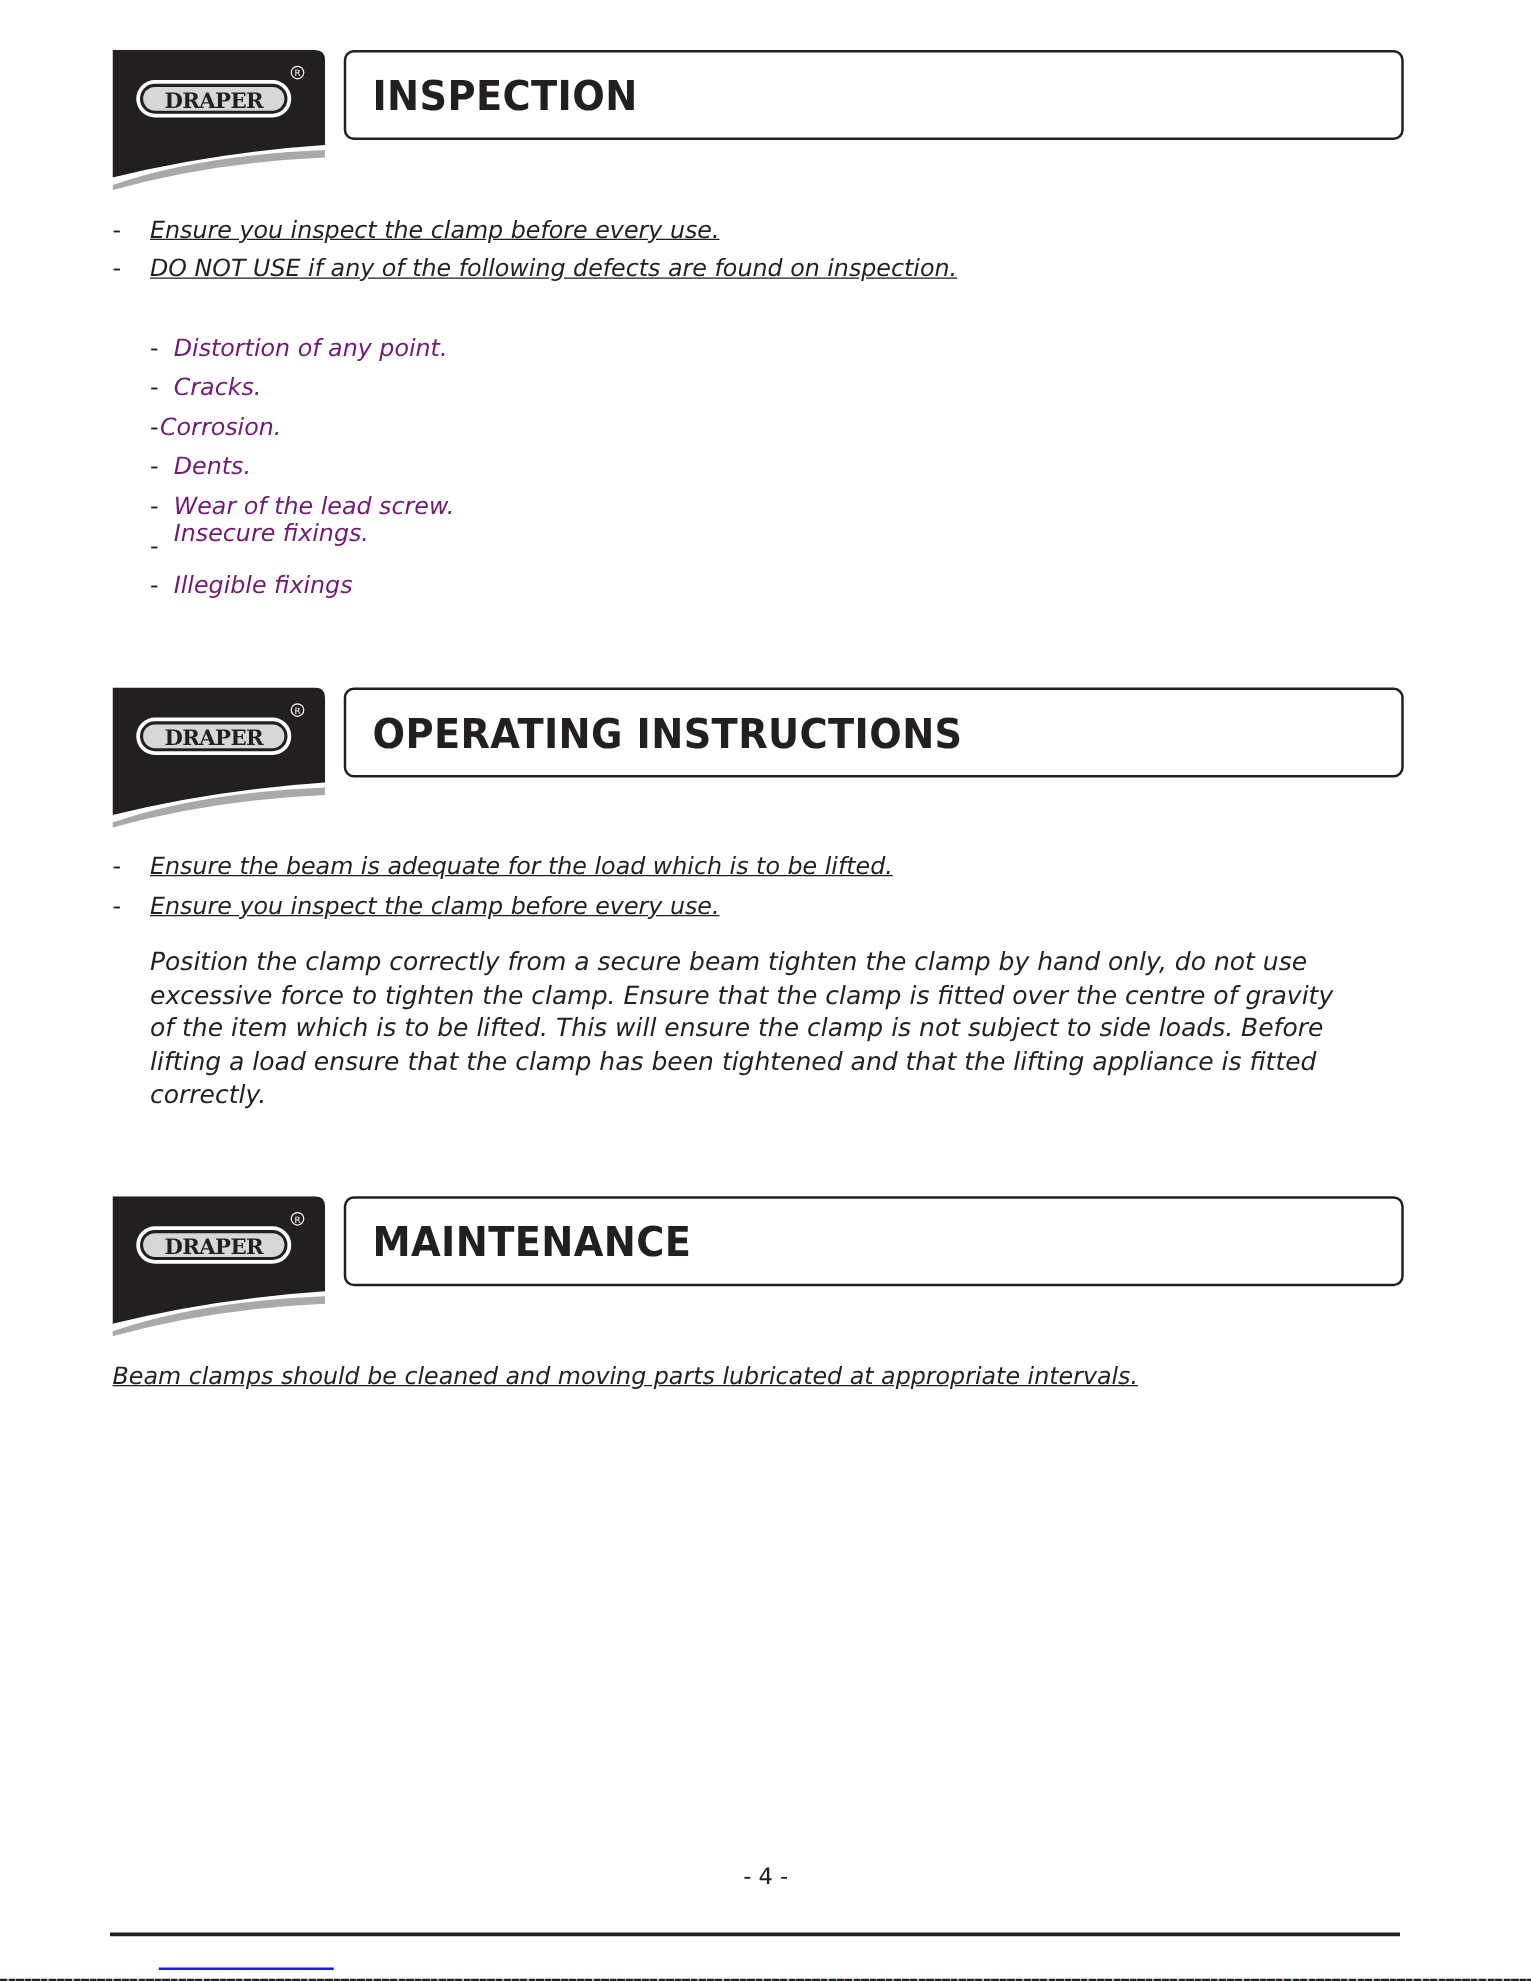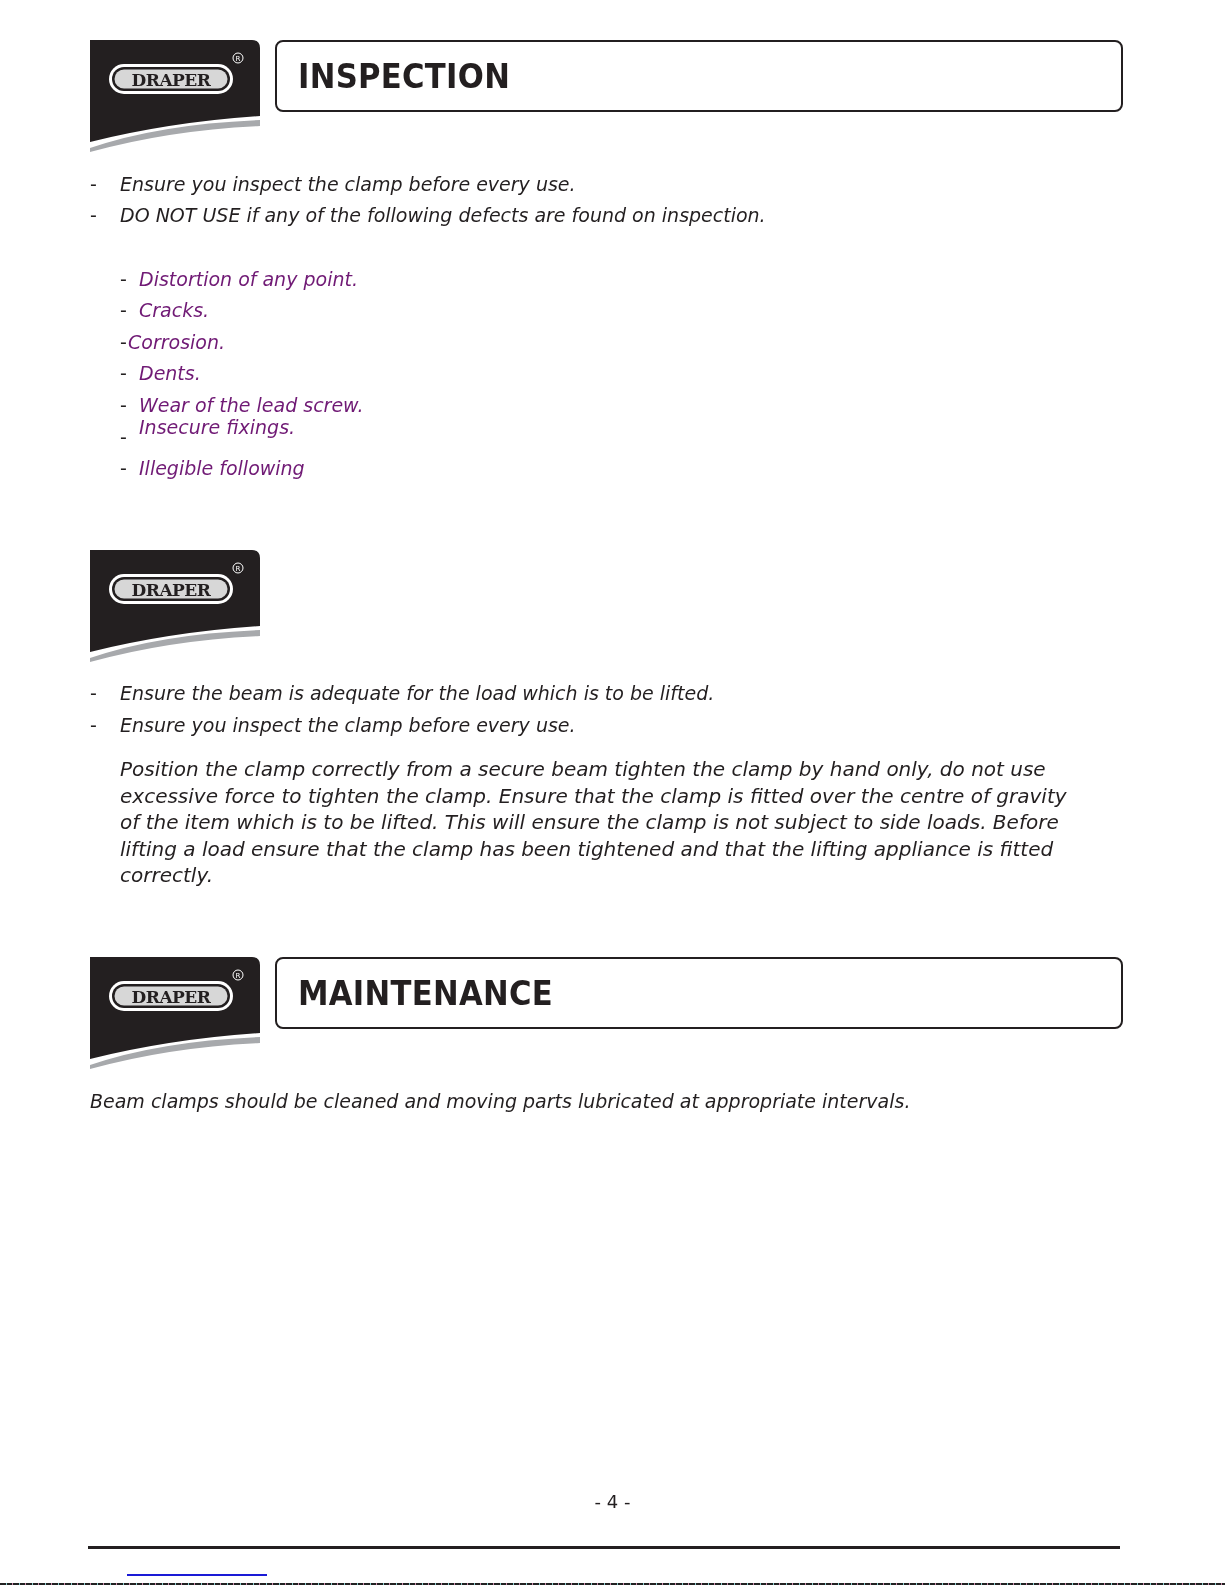--- a/index.html
+++ b/index.html
@@ -52,20 +52,21 @@
       transform: scaleX(0.93);
       transform-origin: left center;
     }
     .line {
       position: absolute;
       font-size: 19px;
       font-style: italic;
       color: #231f20;
       white-space: nowrap;
       transform-origin: left top;
+      text-decoration: underline;
     }
     .dash {
       position: absolute;
       font-size: 19px;
       color: #231f20;
     }
     .sub-dash {
       position: absolute;
       font-size: 19px;
       color: #231f20;
@@ -155,36 +156,39 @@
   <span class="sub-text" style="left:139px; top:299px;">Cracks.</span>
   <span class="sub-dash" style="left:120px; top:331px;">-</span>
   <span class="sub-text" style="left:128px; top:331px;">Corrosion.</span>
   <span class="sub-dash" style="left:120px; top:362px;">-</span>
   <span class="sub-text" style="left:139px; top:362px;">Dents.</span>
   <span class="sub-dash" style="left:120px; top:394px;">-</span>
   <span class="sub-text" style="left:139px; top:394px;">Wear of the lead screw.</span>
   <span class="sub-dash" style="left:120px; top:426px;">-</span>
   <span class="sub-text" style="left:139px; top:416px;">Insecure fixings.</span>
   <span class="sub-dash" style="left:120px; top:457px;">-</span>
-  <span class="sub-text" style="left:139px; top:457px;">Illegible following</span>
+  <span class="sub-text" style="left:139px; top:457px;">Illegible fixings</span>
 </div>
 
 <div class="section-header" style="top:550px;">
   <div class="logo-tab">
     <svg width="172" height="112" viewBox="0 0 172 112">
       <path d="M0 0 H162 Q170 0 170 8 V76 Q80 82 0 102 Z" fill="#231f20"></path>
       <path d="M0 108 Q70 84 170 80 V86 Q80 90 0 112 Z" fill="#a7a9ac"></path>
       <rect x="19" y="24" width="124" height="30" rx="15" ry="15" fill="#ffffff"></rect>
       <rect x="22" y="27" width="118" height="24" rx="12" ry="12" fill="#231f20"></rect>
       <rect x="24.5" y="29.5" width="113" height="19" rx="9.5" ry="9.5" fill="#d7d7d7"></rect>
       <text x="81" y="46" text-anchor="middle" font-family="DejaVu Serif, serif" font-weight="bold" font-size="17" fill="#231f20" letter-spacing="-0.5">DRAPER</text>
       <circle cx="148" cy="18" r="5" fill="none" stroke="#ffffff" stroke-width="1"></circle>
       <text x="148" y="21" text-anchor="middle" font-family="DejaVu Sans, sans-serif" font-size="7" fill="#ffffff">R</text>
     </svg>
   </div>
+  <div class="title-box">
+    <div class="title-text">OPERATING INSTRUCTIONS</div>
+  </div>
 </div>
 
 <span class="dash" style="left:90px; top:682px;">-</span>
 <span class="line" style="left:120px; top:682px;">Ensure the beam is adequate for the load which is to be lifted.</span>
 <span class="dash" style="left:90px; top:714px;">-</span>
 <span class="line" style="left:120px; top:714px;">Ensure you inspect the clamp before every use.</span>
 
 <div class="paragraph">
   <span>Position the clamp correctly from a secure beam tighten the clamp by hand only, do not use</span>
   <span>excessive force to tighten the clamp. Ensure that the clamp is fitted over the centre of gravity</span>

